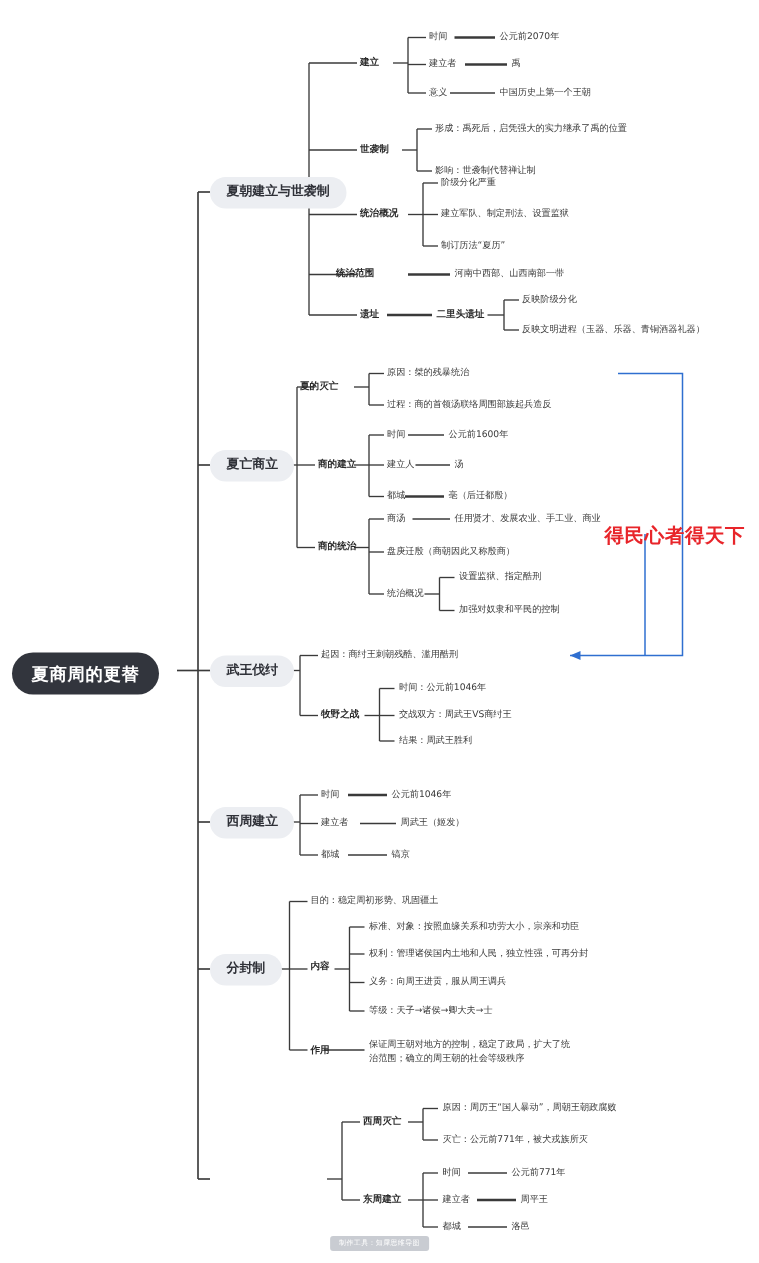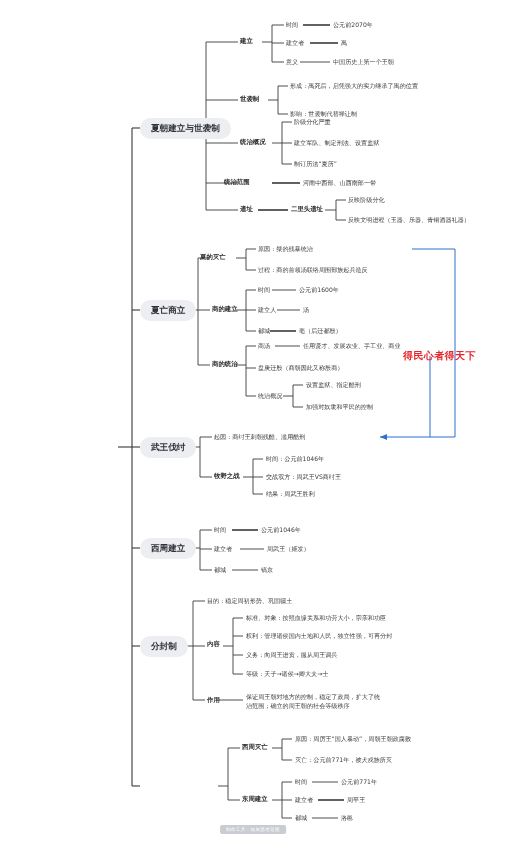--- a/index.html
+++ b/index.html
@@ -35,21 +35,21 @@
   .lvl3{
     color:#2b2b2b;font-size:6.4px;font-weight:bold;
     padding:1px 0;
   }
   .lvl4{
     color:#3a3a3a;font-size:6.1px;
     padding:1px 0;
   }
   .lvl4.wrap{white-space:normal;width:120px;line-height:1.45;}
   .note-red{
-    color:#e8252a;font-size:10px;font-weight:bold;
+    color:#e8252a;font-size:13px;font-weight:bold;
     letter-spacing:.4px;
   }
   .watermark{
     position:absolute;left:50%;transform:translateX(-50%);
     bottom:8px;
     background:#c9ccd2;color:#ffffff;
     font-size:4.6px;
     padding:2px 6px;border-radius:2px;
     letter-spacing:.3px;
   }
@@ -192,20 +192,21 @@
       <path d="M312 818 H338"></path>
     </g>
 
     <g stroke="#2f6fd0" stroke-width="1" fill="none">
       <path d="M412 249 H455 V437 H380"></path>
       <path d="M380 437 l7 -3 v6 z" fill="#2f6fd0" stroke="none"></path>
       <path d="M430 356 V437"></path>
     </g>
   </svg>
 
+  <div class="node root" style="left:8px;top:435px;">夏商周的更替</div>
 
   <div class="node lvl2" style="left:140px;top:118px;">夏朝建立与世袭制</div>
 
   <div class="node lvl3" style="left:240px;top:36px;">建立</div>
   <div class="node lvl4" style="left:286px;top:20px;">时间</div>
   <div class="node lvl4" style="left:333px;top:20px;">公元前2070年</div>
   <div class="node lvl4" style="left:286px;top:38px;">建立者</div>
   <div class="node lvl4" style="left:341px;top:38px;">禹</div>
   <div class="node lvl4" style="left:286px;top:57px;">意义</div>
   <div class="node lvl4" style="left:333px;top:57px;">中国历史上第一个王朝</div>

